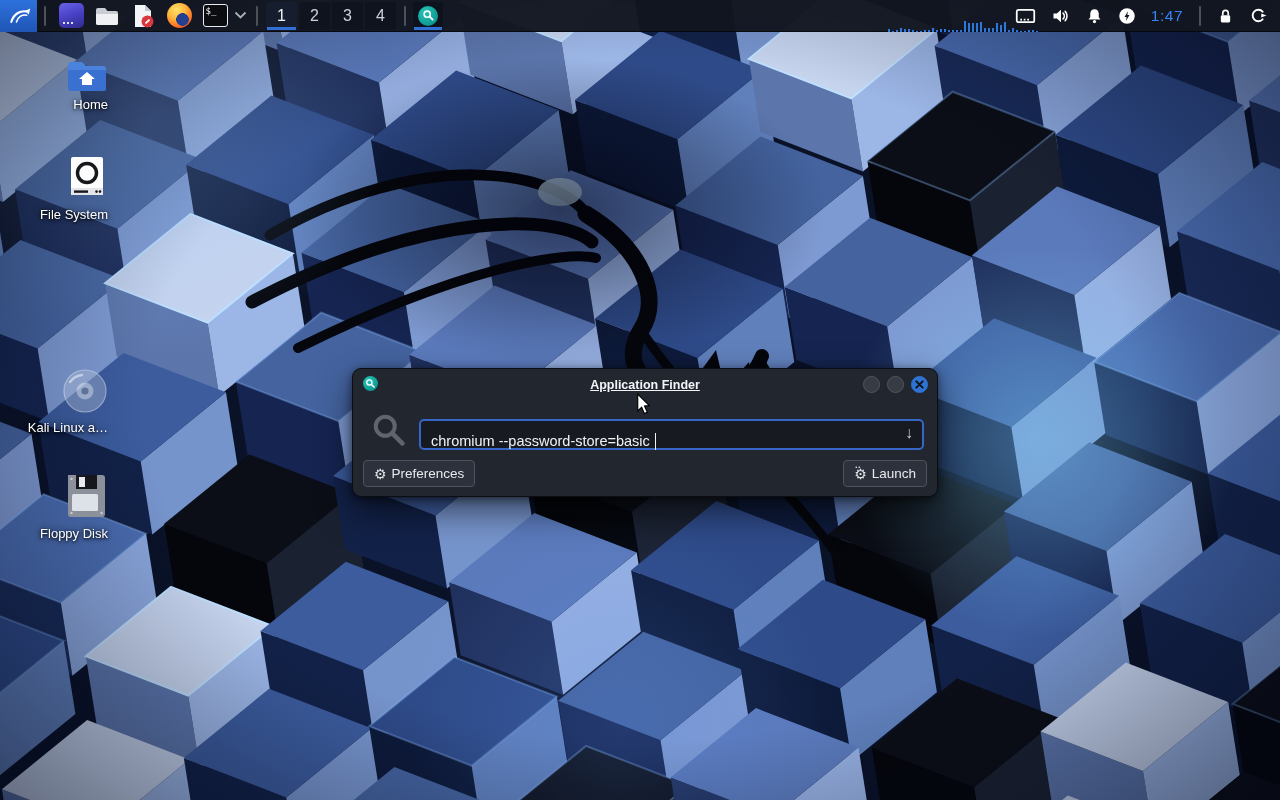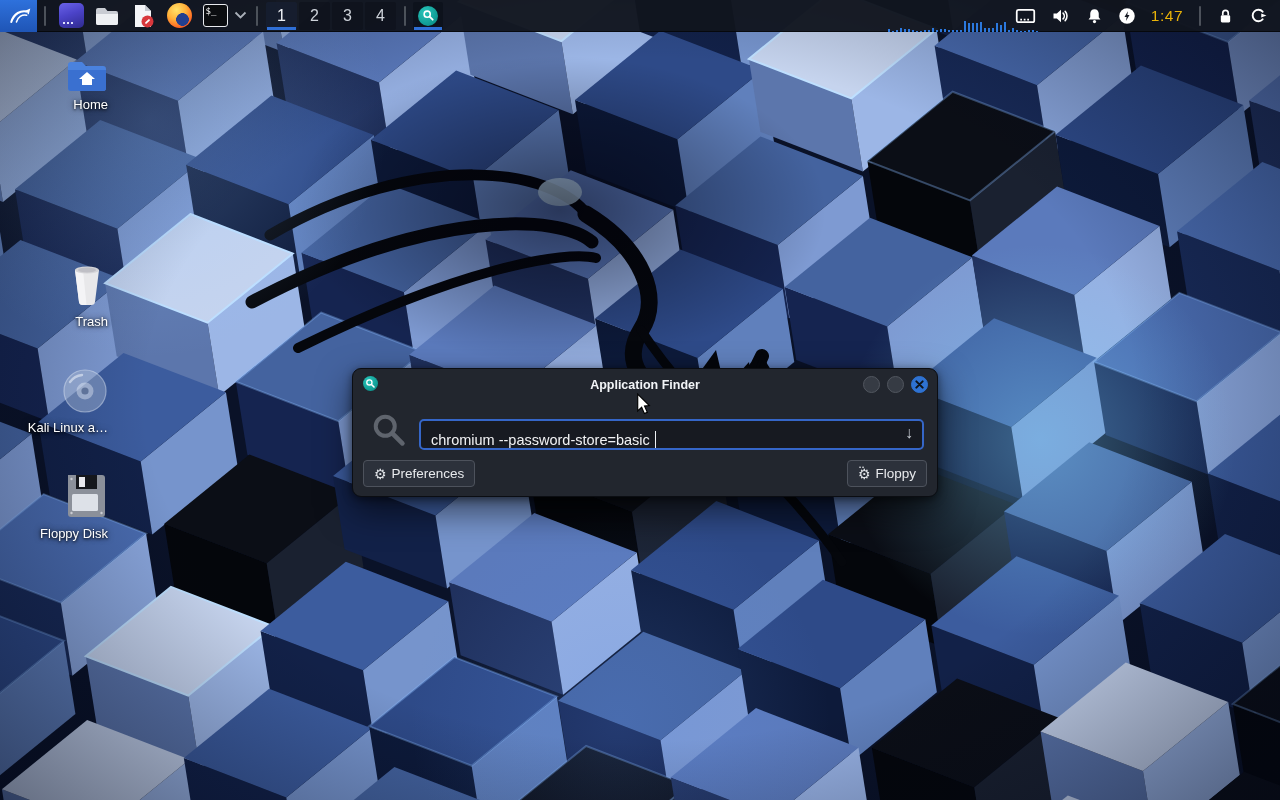--- a/index.html
+++ b/index.html
@@ -43,43 +43,43 @@
   .task{width:30px;height:28px;border-radius:2px;background:rgba(12,16,26,.7);position:relative;
     display:flex;align-items:center;justify-content:center;}
   .af-badge{width:20px;height:20px;border-radius:50%;
     background:radial-gradient(circle at 35% 30%,#27c4ba,#0f9a92 70%,#0b7f7a 100%);
     display:flex;align-items:center;justify-content:center;}
   .af-badge.small{width:15px;height:15px;}
   #spectrum{position:absolute;left:888px;top:21px;height:11px;display:flex;align-items:flex-end;gap:2px;z-index:51;}
   #spectrum i{display:block;width:2px;background:#2d7de8;opacity:.95;}
   .tray{margin-left:auto;display:flex;align-items:center;gap:15px;padding-right:12px;}
   .tray .ticon{display:flex;align-items:center;justify-content:center;}
-  .clock{color:#eab308;font-size:15.5px;letter-spacing:.5px;}
+  .clock{color:#3b82f6;font-size:15.5px;letter-spacing:.5px;}
 
   
   .dicon{position:absolute;left:12px;width:96px;display:flex;flex-direction:column;align-items:flex-end;z-index:10;}
   .dicon .lbl{margin-top:7px;color:#fff;font-size:13px;text-align:center;
     text-shadow:0 1px 3px rgba(0,0,0,.95),0 0 6px rgba(0,0,0,.7);line-height:14px;}
 
   
   .dialog{position:absolute;left:352px;top:368px;width:586px;height:129px;z-index:60;
     background:#22262e;border-radius:9px;border:1px solid #0b0d12;
     box-shadow:0 14px 34px rgba(0,0,0,.55),0 2px 8px rgba(0,0,0,.5);}
   .titlebar{position:relative;height:31px;display:flex;align-items:center;
     border-radius:9px 9px 0 0;}
   .titlebar .t-ico{position:absolute;left:10px;top:7px;}
-  .title{width:100%;text-align:center;color:#f2f4f7;font-weight:bold;font-size:12.5px;}
+  .title{width:100%;text-align:center;color:#f2f4f7;font-weight:bold;font-size:12.5px;text-decoration:underline;}
   .winbtns{position:absolute;right:9px;top:7px;display:flex;gap:7px;}
   .wbtn{width:17px;height:17px;border-radius:50%;background:#363b44;border:1px solid #51565f;
     display:flex;align-items:center;justify-content:center;}
   .wbtn.close{background:#2e72d2;border-color:#2e72d2;}
   .srow{position:absolute;left:0;top:40px;width:100%;}
   .bigmag{position:absolute;left:18px;top:3px;}
   .cmdbox{position:absolute;left:66px;right:13px;top:10px;height:31px;background:#171a21;
-    border:2px solid #3566c8;border-radius:5px;display:flex;align-items:flex-end;padding:0 26px 0 10px;}
+    border:2px solid #3566c8;border-radius:5px;display:flex;align-items:flex-start;padding:12px 26px 0 10px;}
   .cmdtext{color:#f2f3f5;font-size:14.5px;white-space:pre;}
   .caret{display:inline-block;width:1.5px;height:17px;background:#eef1f5;margin-left:1px;vertical-align:-3px;}
   .cmd-arrow{position:absolute;right:9px;top:3px;color:#c6cbd2;font-size:16px;}
   .btnrow{position:absolute;left:10px;right:10px;bottom:9px;height:27px;display:flex;justify-content:space-between;}
   .gbtn{height:27px;display:flex;align-items:center;gap:5px;padding:0 10px;background:#2c313b;
     border:1px solid #4d525c;border-radius:4px;color:#e8eaed;font-size:13.5px;}
   .gbtn .g{font-size:14px;color:#dfe2e6;line-height:1;}
   .launch-g{position:relative;}
   .launch-g i{position:absolute;left:1px;top:-3px;font-style:normal;font-size:6px;color:#dfe2e6;letter-spacing:1px;}
 
@@ -566,30 +566,32 @@
 
   <div class="dicon" style="top:57px;">
     <svg width="42" height="34" viewBox="0 0 42 34">
       <path d="M2,8 q0,-3 3,-3 h11 l4,4 h17 q3,0 3,3 v19 q0,3 -3,3 H5 q-3,0 -3,-3 Z" fill="#4a82de"></path>
       <path d="M2,13 h38 v18 q0,3 -3,3 H5 q-3,0 -3,-3 Z" fill="#3a70d0"></path>
       <path d="M21,15 l-8,7 h3 v6 h10 v-6 h3 Z" fill="#fff"></path>
     </svg>
     <div class="lbl">Home</div>
   </div>
 
-
-  <div class="dicon" style="top:262px;">
+  <div class="dicon" style="top:155px;">
     <svg width="42" height="46" viewBox="0 0 42 46">
-      <path d="M9,8 L13,40 q0.5,3 3.5,3 h9 q3,0 3.5,-3 L33,8 Z" fill="#e8e8ea"></path>
-      <path d="M9,8 L13,40 q0.5,3 3.5,3 h4 L17,8 Z" fill="#f4f4f6"></path>
-      <ellipse cx="21" cy="8" rx="12" ry="3.6" fill="#d4d4d8"></ellipse>
-      <ellipse cx="21" cy="8" rx="9" ry="2.4" fill="#bfbfc5"></ellipse>
+      <rect x="5" y="2" width="32" height="38" rx="2" fill="#fdfdfe"></rect>
+      <circle cx="21" cy="18" r="9.5" stroke="#17181c" stroke-width="3.4" fill="none"></circle>
+      <rect x="5" y="33" width="32" height="7" fill="#e4e6ea"></rect>
+      <rect x="8" y="35.4" width="14" height="2.4" fill="#17181c"></rect>
+      <circle cx="30.5" cy="36.6" r="1.3" fill="#17181c"></circle>
+      <circle cx="34" cy="36.6" r="1.3" fill="#17181c"></circle>
     </svg>
-    <div class="lbl">Trash</div>
-  </div>
+    <div class="lbl">File System</div>
+  </div>
+
 
   <div class="dicon" style="top:472px;">
     <svg width="46" height="48" viewBox="0 0 46 48">
       <path d="M6,3 h34 q3,0 3,3 v36 q0,3 -3,3 H9 q-3,0 -3,-3 Z" fill="#8b909a"></path>
       <rect x="14" y="3" width="21" height="14" fill="#15171c"></rect>
       <rect x="17" y="5" width="6" height="10" fill="#e9eaee"></rect>
       <rect x="10" y="22" width="26" height="17" rx="1.5" fill="#dde1e8"></rect>
       <circle cx="9.5" cy="7" r="1.2" fill="#caccd2"></circle>
       <circle cx="9.5" cy="41" r="1.2" fill="#caccd2"></circle>
       <circle cx="39.5" cy="41" r="1.2" fill="#caccd2"></circle>
@@ -642,21 +644,21 @@
       </div>
     </div>
 
     <div class="btnrow">
       <button class="gbtn">
         <span class="g">⚙</span>
         <span>Preferences</span>
       </button>
       <button class="gbtn">
         <span class="g launch-g"><i>••</i><span>⚙</span></span>
-        <span>Floppy</span>
+        <span>Launch</span>
       </button>
     </div>
   </div>
 
   <div class="cursor">
     <svg width="15" height="22" viewBox="0 0 12 19">
       <path d="M1,1 L1,15.5 L4.4,12.3 L6.8,17.8 L9.3,16.7 L6.9,11.3 L11,10.9 Z" fill="#fff" stroke="#000" stroke-width="1"></path>
     </svg>
   </div>
 

